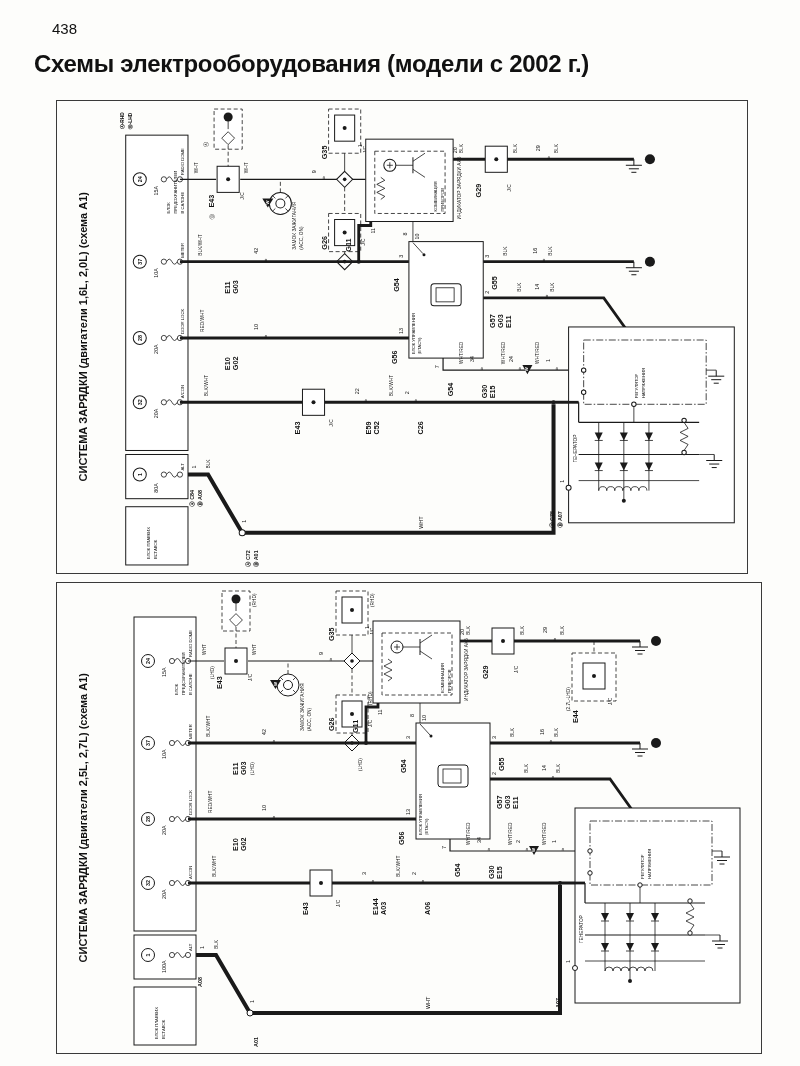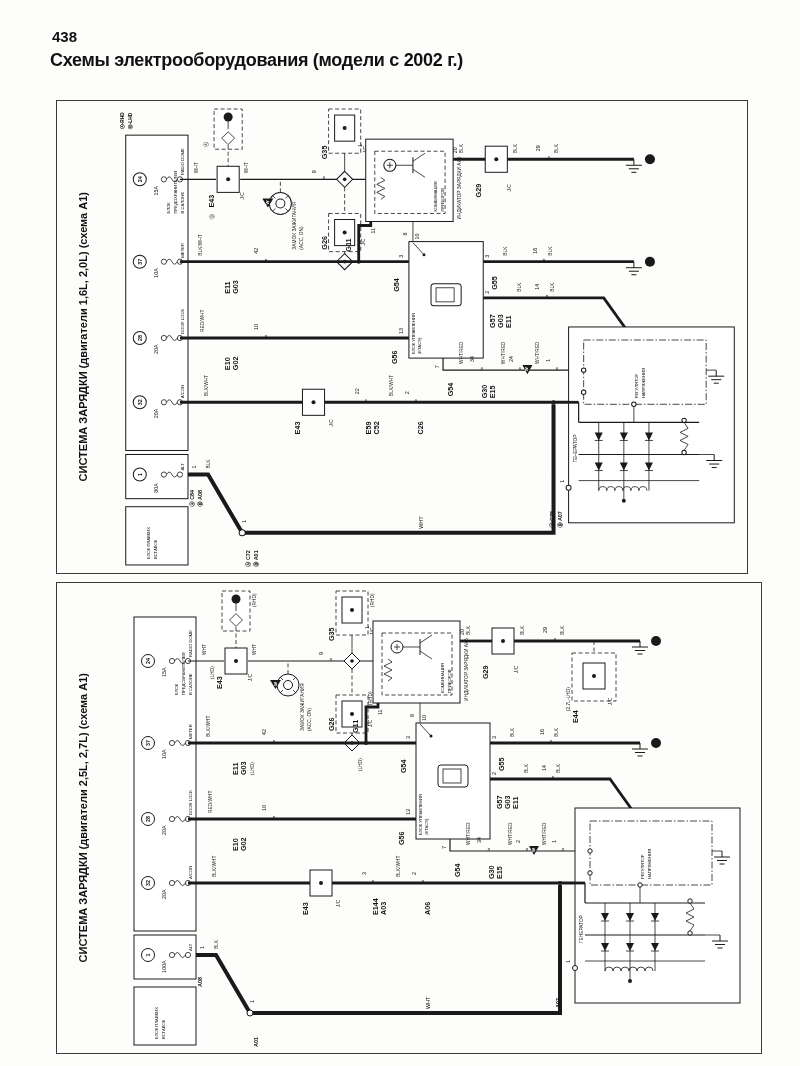--- a/index.html
+++ b/index.html
@@ -1,18 +1,18 @@
 <!DOCTYPE html>
 <html><head>
 <meta charset="utf-8">
 <style>
   html,body{margin:0;padding:0;background:#e8e8e6;}
   .page{position:relative;width:800px;height:1066px;background:#fdfdfb;font-family:"Liberation Sans",sans-serif;color:#111;overflow:hidden;}
-  .pagenum{position:absolute;left:52px;top:20px;font-size:15px;font-weight:bold;margin-top:8px;}
-  .title{position:absolute;left:50px;top:50px;font-size:18px;font-weight:bold;letter-spacing:-0.3px;}
+  .pagenum{position:absolute;left:52px;top:20px;font-size:15px;font-weight:normal;}
+  .title{position:absolute;left:34px;top:50px;font-size:24px;font-weight:bold;letter-spacing:-0.3px;}
   .panel{position:absolute;left:56px;border:1.4px solid #3a3a3a;background:#fdfdfb;display:flex;}
   .panel1{top:100px;width:690px;height:472px;}
   .panel2{top:582px;width:704px;height:470px;}
   .vlabel{width:52px;display:flex;align-items:center;justify-content:center;border-right:0;}
   .vlabel span{writing-mode:vertical-rl;transform:rotate(180deg);font-size:11px;font-weight:bold;white-space:nowrap;}
   svg{flex:1;height:100%;}
   .ln{fill:none;stroke:#1a1a1a;stroke-width:1;}
   .lnt{fill:none;stroke:#1a1a1a;stroke-width:.8;}
   .w1{fill:none;stroke:#1a1a1a;stroke-width:1.2;}
   .w3{fill:none;stroke:#1a1a1a;stroke-width:2.8;}

